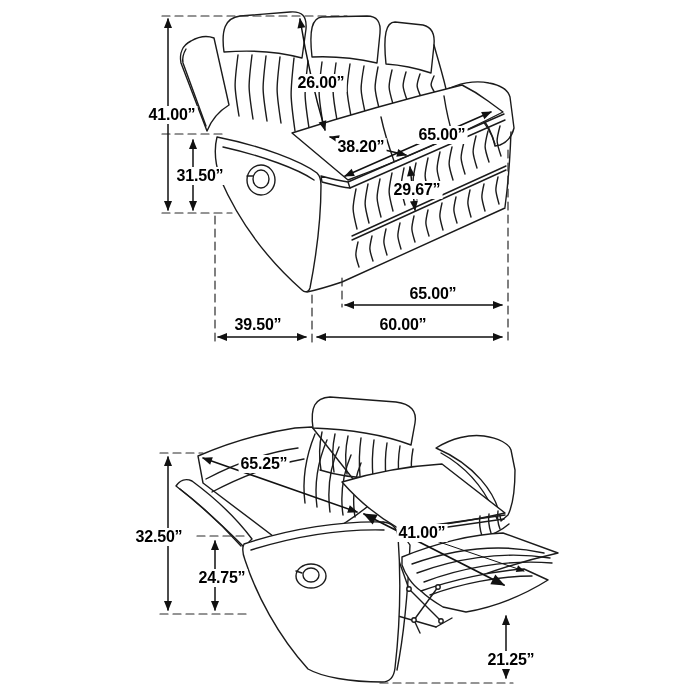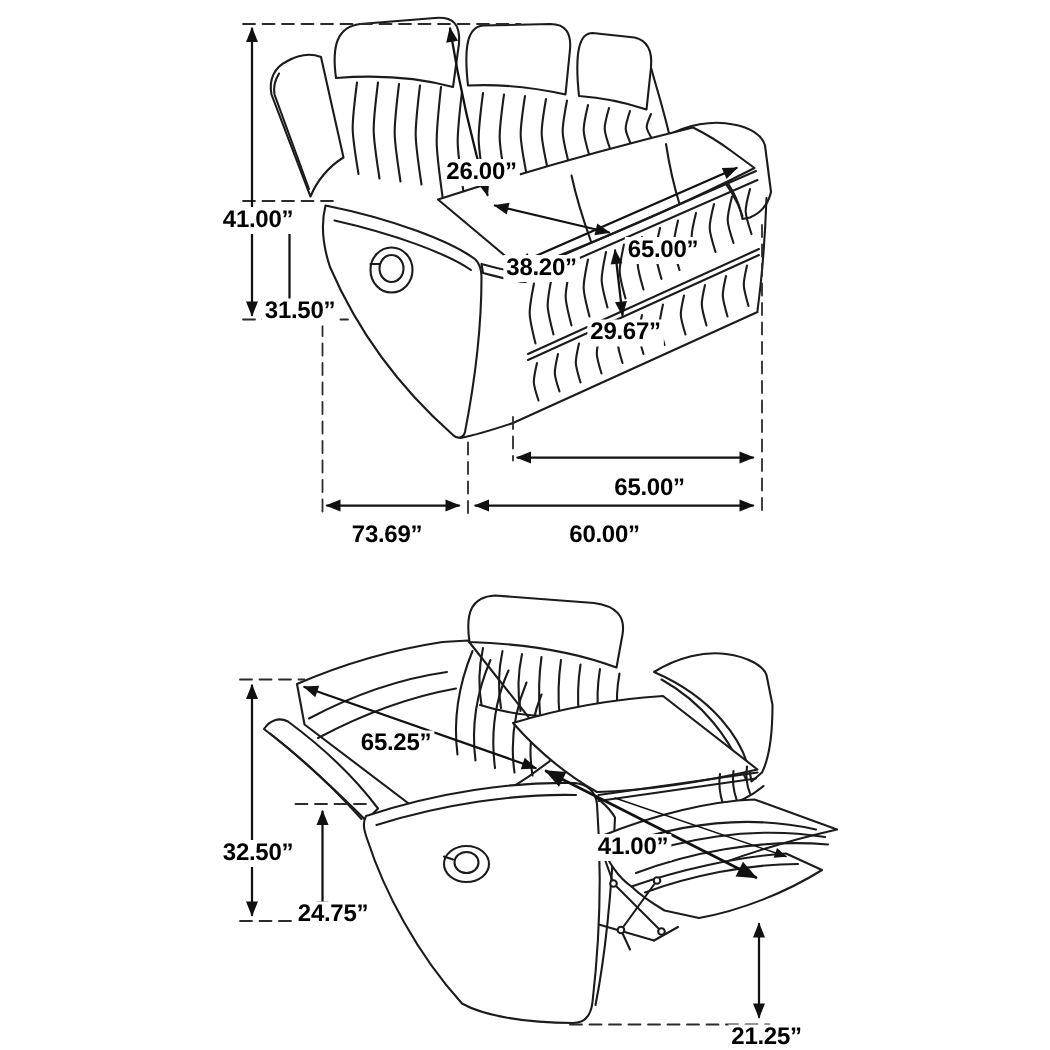--- a/index.html
+++ b/index.html
@@ -1,21 +1,21 @@
 <!DOCTYPE html>
 <html><head>
 <meta charset="utf-8">
 <style>
   html,body{margin:0;padding:0;background:#fff;}
   #stage{position:relative;width:700px;height:700px;background:#fff;overflow:hidden;
          font-family:"Liberation Sans",sans-serif;}
   #art{position:absolute;left:0;top:0;}
   .lbl{position:absolute;transform:translate(-50%,-50%);
        font:700 16px "Liberation Sans",sans-serif;color:#000;
-       background:#fff;padding:0 2px;white-space:nowrap;letter-spacing:-0.2px;margin-top:32px;}
+       background:#fff;padding:0 2px;white-space:nowrap;letter-spacing:-0.2px;}
   
   .art path,.art ellipse,.art line{vector-effect:none;}
 </style>
 </head>
 <body>
 
 <div id="stage">
 
 <svg id="art" class="art" width="700" height="700" viewBox="0 0 700 700" fill="none" stroke="#1b1b1b" stroke-width="1.4" stroke-linecap="round" stroke-linejoin="round">
   <defs>
@@ -223,22 +223,22 @@
   </g>
 </svg>
 
 <div class="lbl" style="left:172px;top:115px">41.00”</div>
 <div class="lbl" style="left:200px;top:176px">31.50”</div>
 <div class="lbl" style="left:321px;top:83px">26.00”</div>
 <div class="lbl" style="left:361px;top:147px">38.20”</div>
 <div class="lbl" style="left:442px;top:135px">65.00”</div>
 <div class="lbl" style="left:417px;top:190px">29.67”</div>
 <div class="lbl" style="left:433px;top:294px">65.00”</div>
-<div class="lbl" style="left:258px;top:325px">73.69”</div>
+<div class="lbl" style="left:258px;top:325px">39.50”</div>
 <div class="lbl" style="left:403px;top:325px">60.00”</div>
 
 <div class="lbl" style="left:264px;top:464px">65.25”</div>
-<div class="lbl" style="left:172px;top:537px">32.50”</div>
+<div class="lbl" style="left:159px;top:537px">32.50”</div>
 <div class="lbl" style="left:222px;top:578px">24.75”</div>
 <div class="lbl" style="left:422px;top:533px">41.00”</div>
 <div class="lbl" style="left:511px;top:660px">21.25”</div>
 
 </div>
 
 </body></html>

